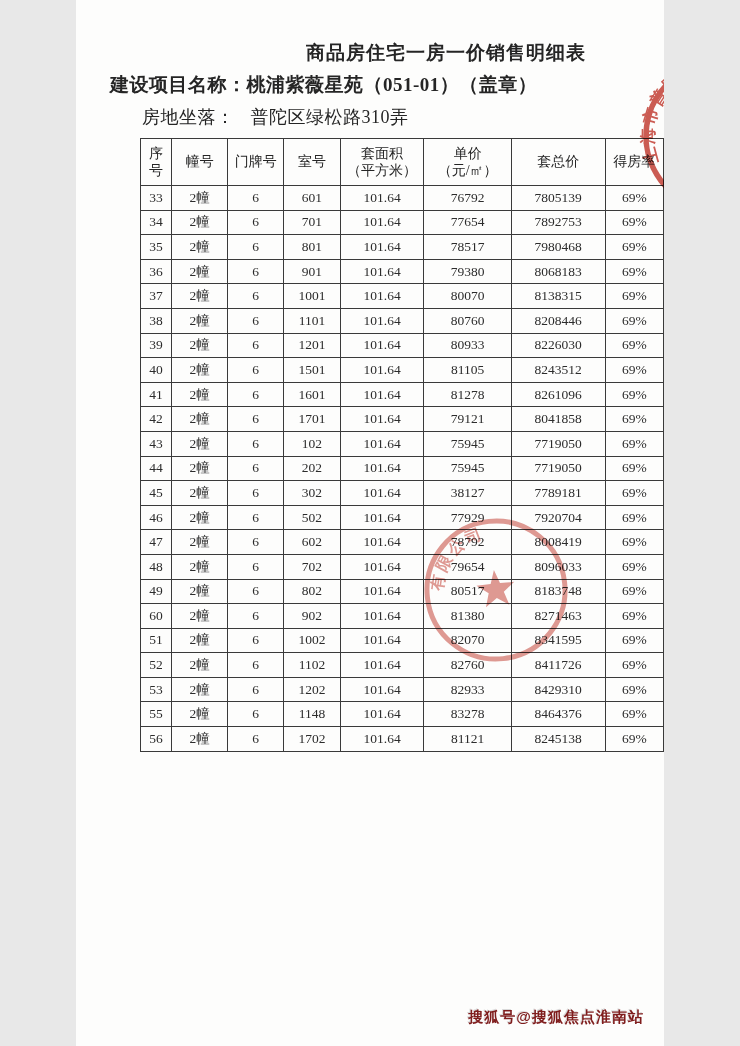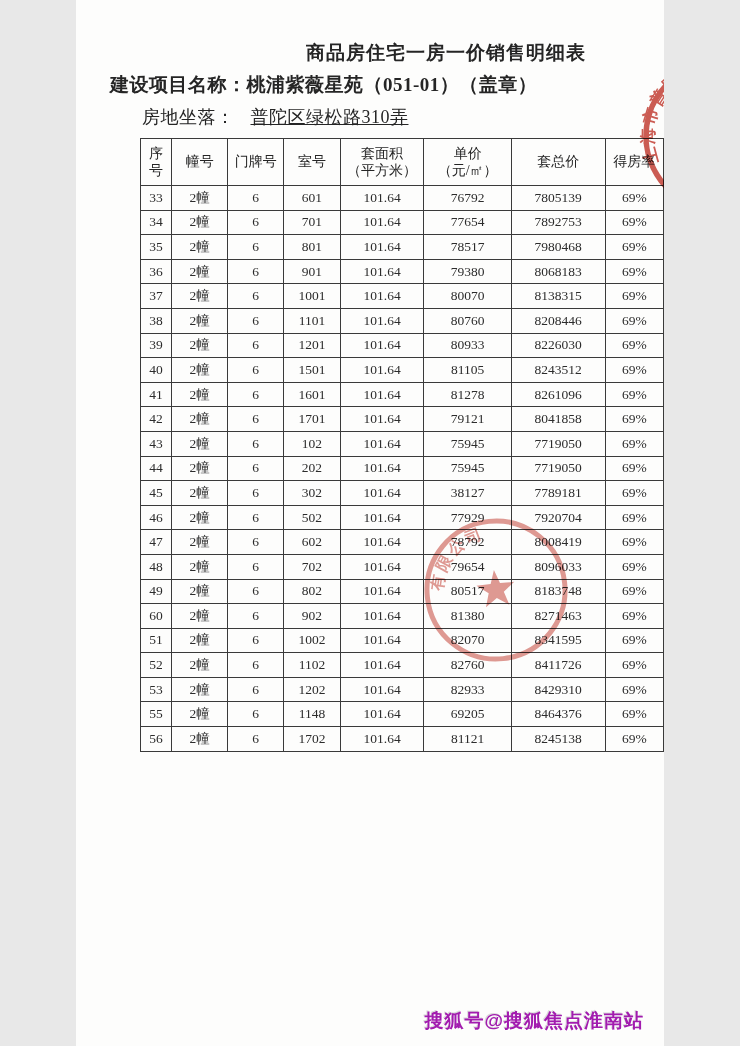--- a/index.html
+++ b/index.html
@@ -19,21 +19,21 @@
   }
   .doc-subtitle {
     position: absolute; left: 34px; top: 72px; width: 612px;
     text-align: left; font-size: 19px; font-weight: bold;
     letter-spacing: 0.5px;
   }
   .doc-address {
     position: absolute; left: 66px; top: 105px;
     font-size: 18px; letter-spacing: 0.5px;
   }
-  .doc-address .addr-value { margin-left: 16px; text-decoration: underline; }
+  .doc-address .addr-value { margin-left: 16px; }
   table.price-table {
     position: absolute; left: 64px; top: 138px;
     border-collapse: collapse; table-layout: fixed;
     background: transparent;
   }
   table.price-table th, table.price-table td {
     border: 1.5px solid #3a3a3a;
     text-align: center; vertical-align: middle;
     padding: 0;
     overflow: hidden;
@@ -47,22 +47,22 @@
   }
   .stamp {
     position: absolute; pointer-events: none;
     mix-blend-mode: multiply;
   }
   .stamp-top { left: 558px; top: 48px; }
   .stamp-middle { left: 340px; top: 510px; }
   .watermark {
     position: absolute; right: 20px; top: 1008px;
     font-family: "Liberation Sans", "DejaVu Sans", sans-serif;
-    font-size: 19px; font-weight: bold; letter-spacing: 1px;
-    color: #a21caf;
+    font-size: 15px; font-weight: bold; letter-spacing: 1px;
+    color: #7f1d1d;
     text-shadow: 1px 1px 0 #ffffff, -1px -1px 0 #d9d9d9;
   }
 </style>
 </head>
 <body>
 
 <div class="page">
 
   <div class="doc-title">商品房住宅一房一价销售明细表</div>
 
@@ -308,21 +308,21 @@
           <td>82933</td>
           <td>8429310</td>
           <td>69%</td>
         </tr>
         <tr>
           <td>55</td>
           <td>2幢</td>
           <td>6</td>
           <td>1148</td>
           <td>101.64</td>
-          <td>69205</td>
+          <td>83278</td>
           <td>8464376</td>
           <td>69%</td>
         </tr>
         <tr>
           <td>56</td>
           <td>2幢</td>
           <td>6</td>
           <td>1702</td>
           <td>101.64</td>
           <td>81121</td>

